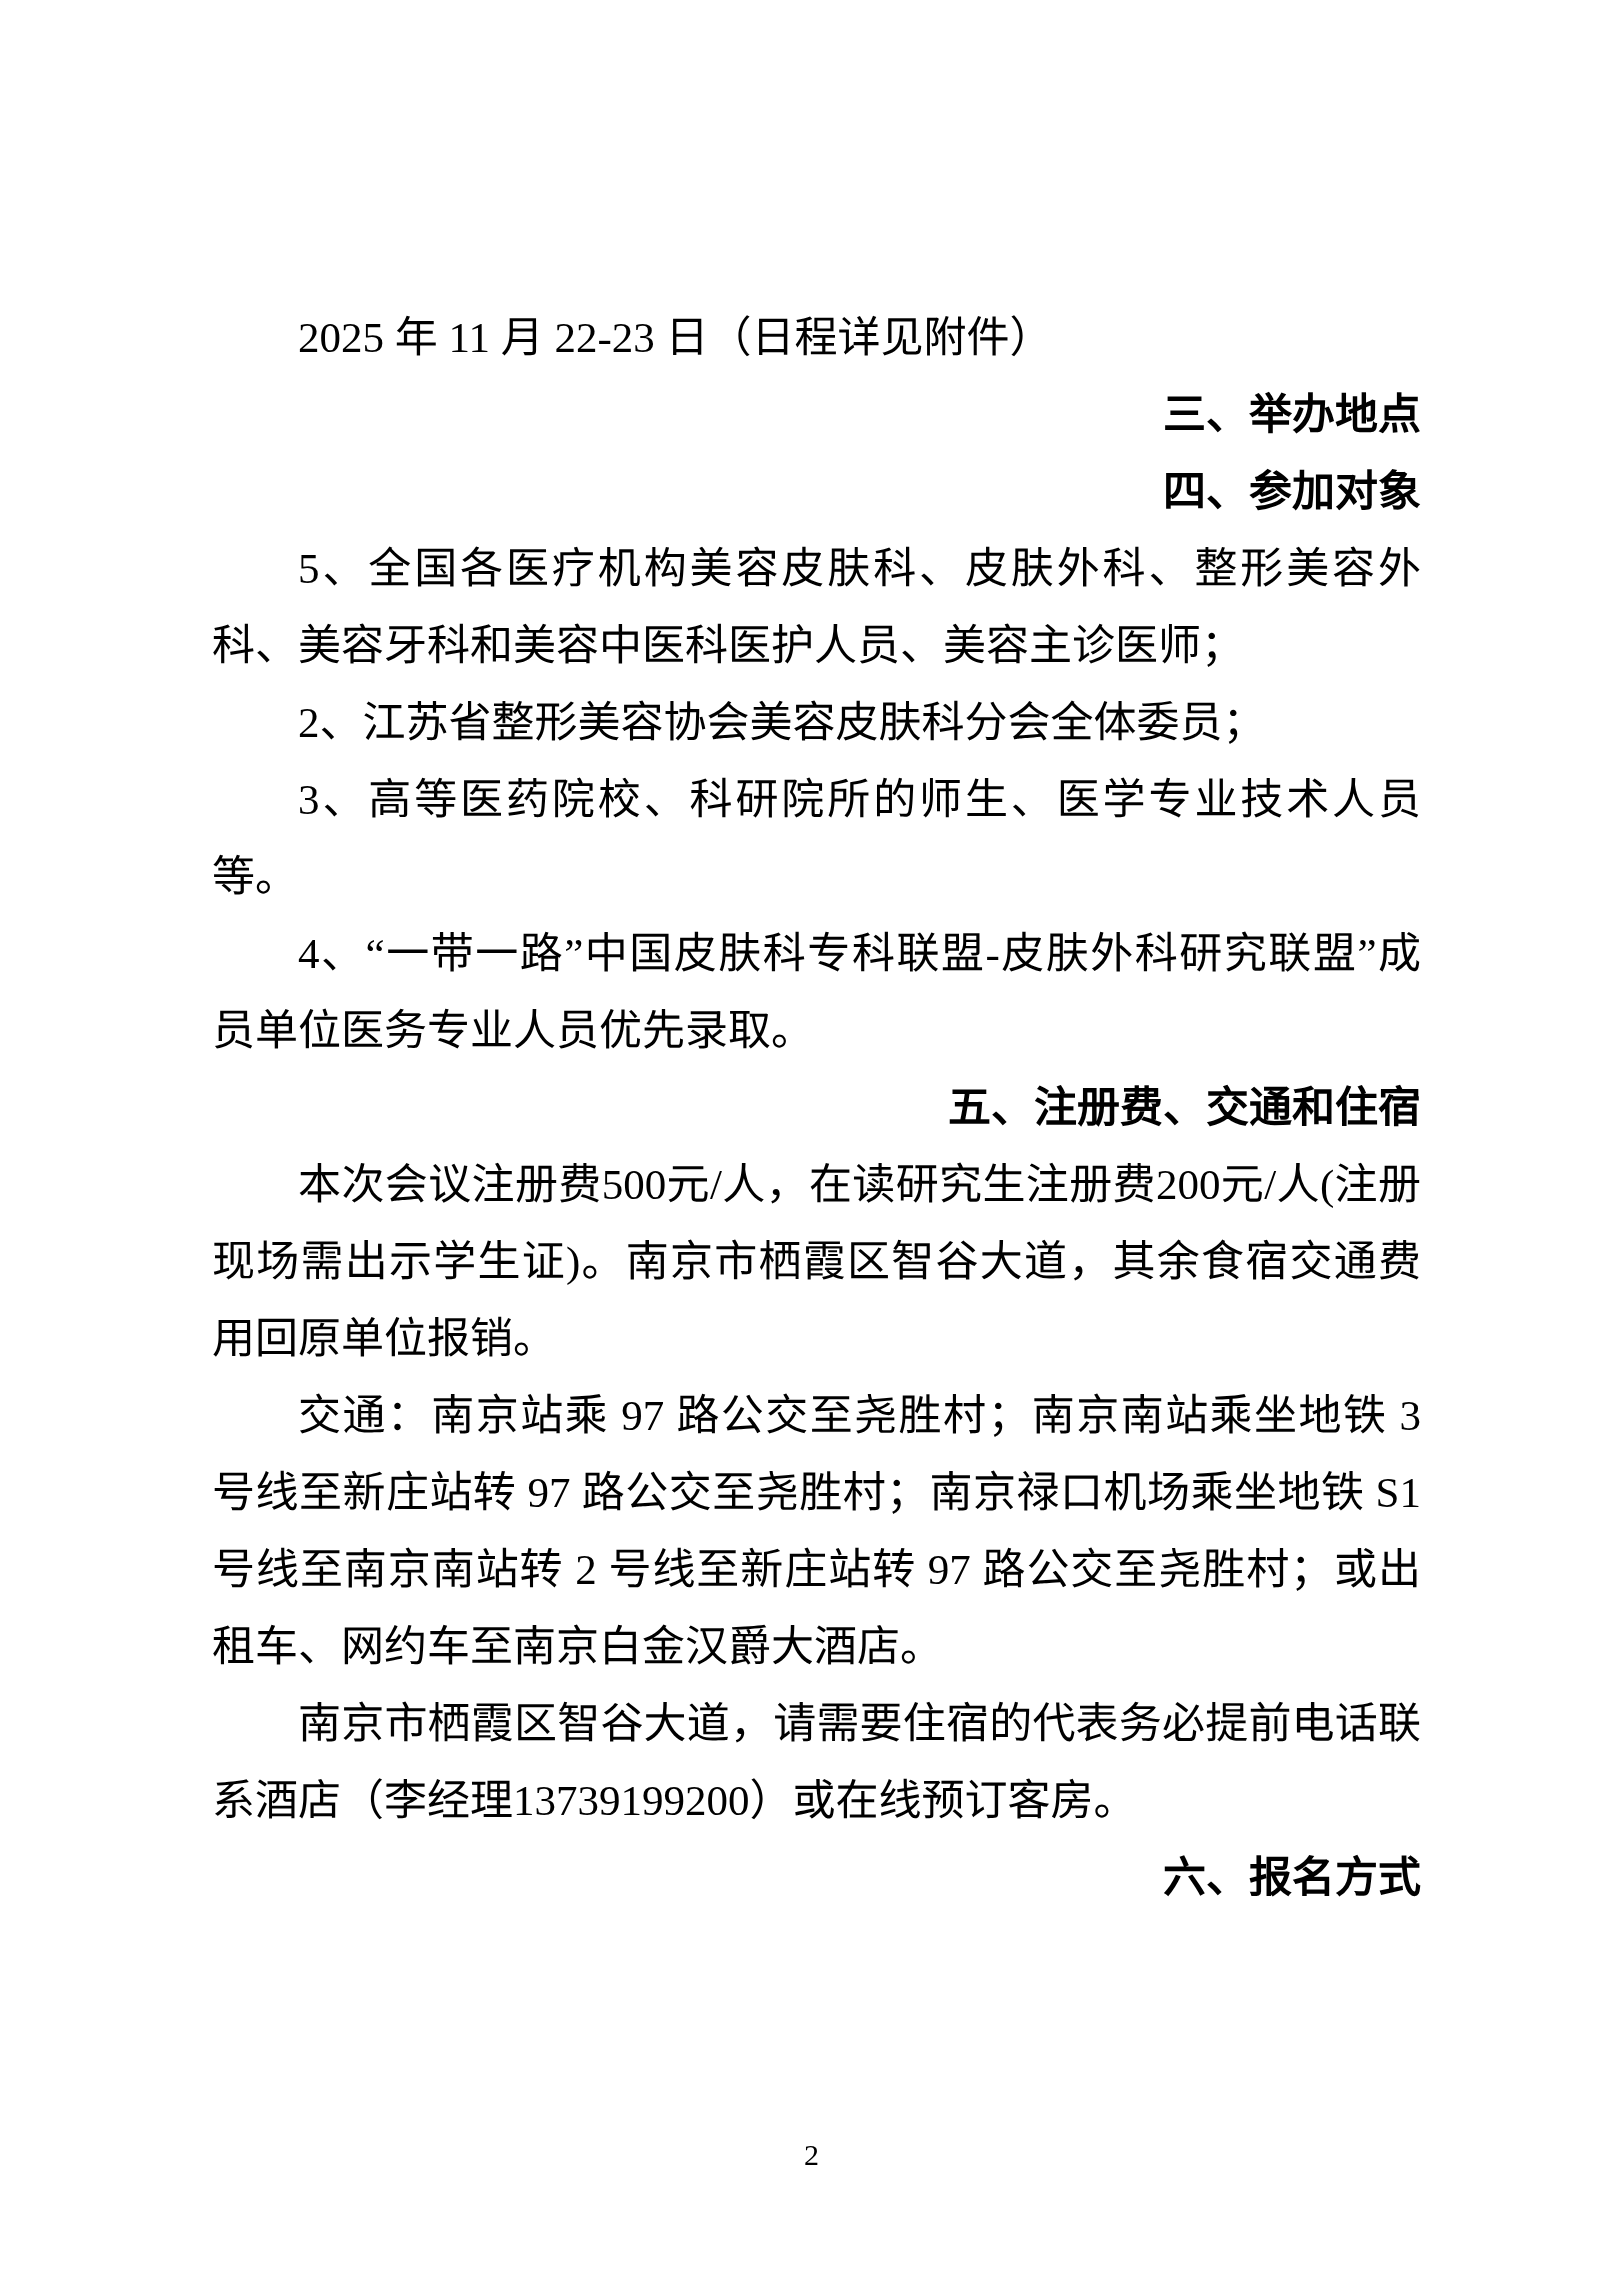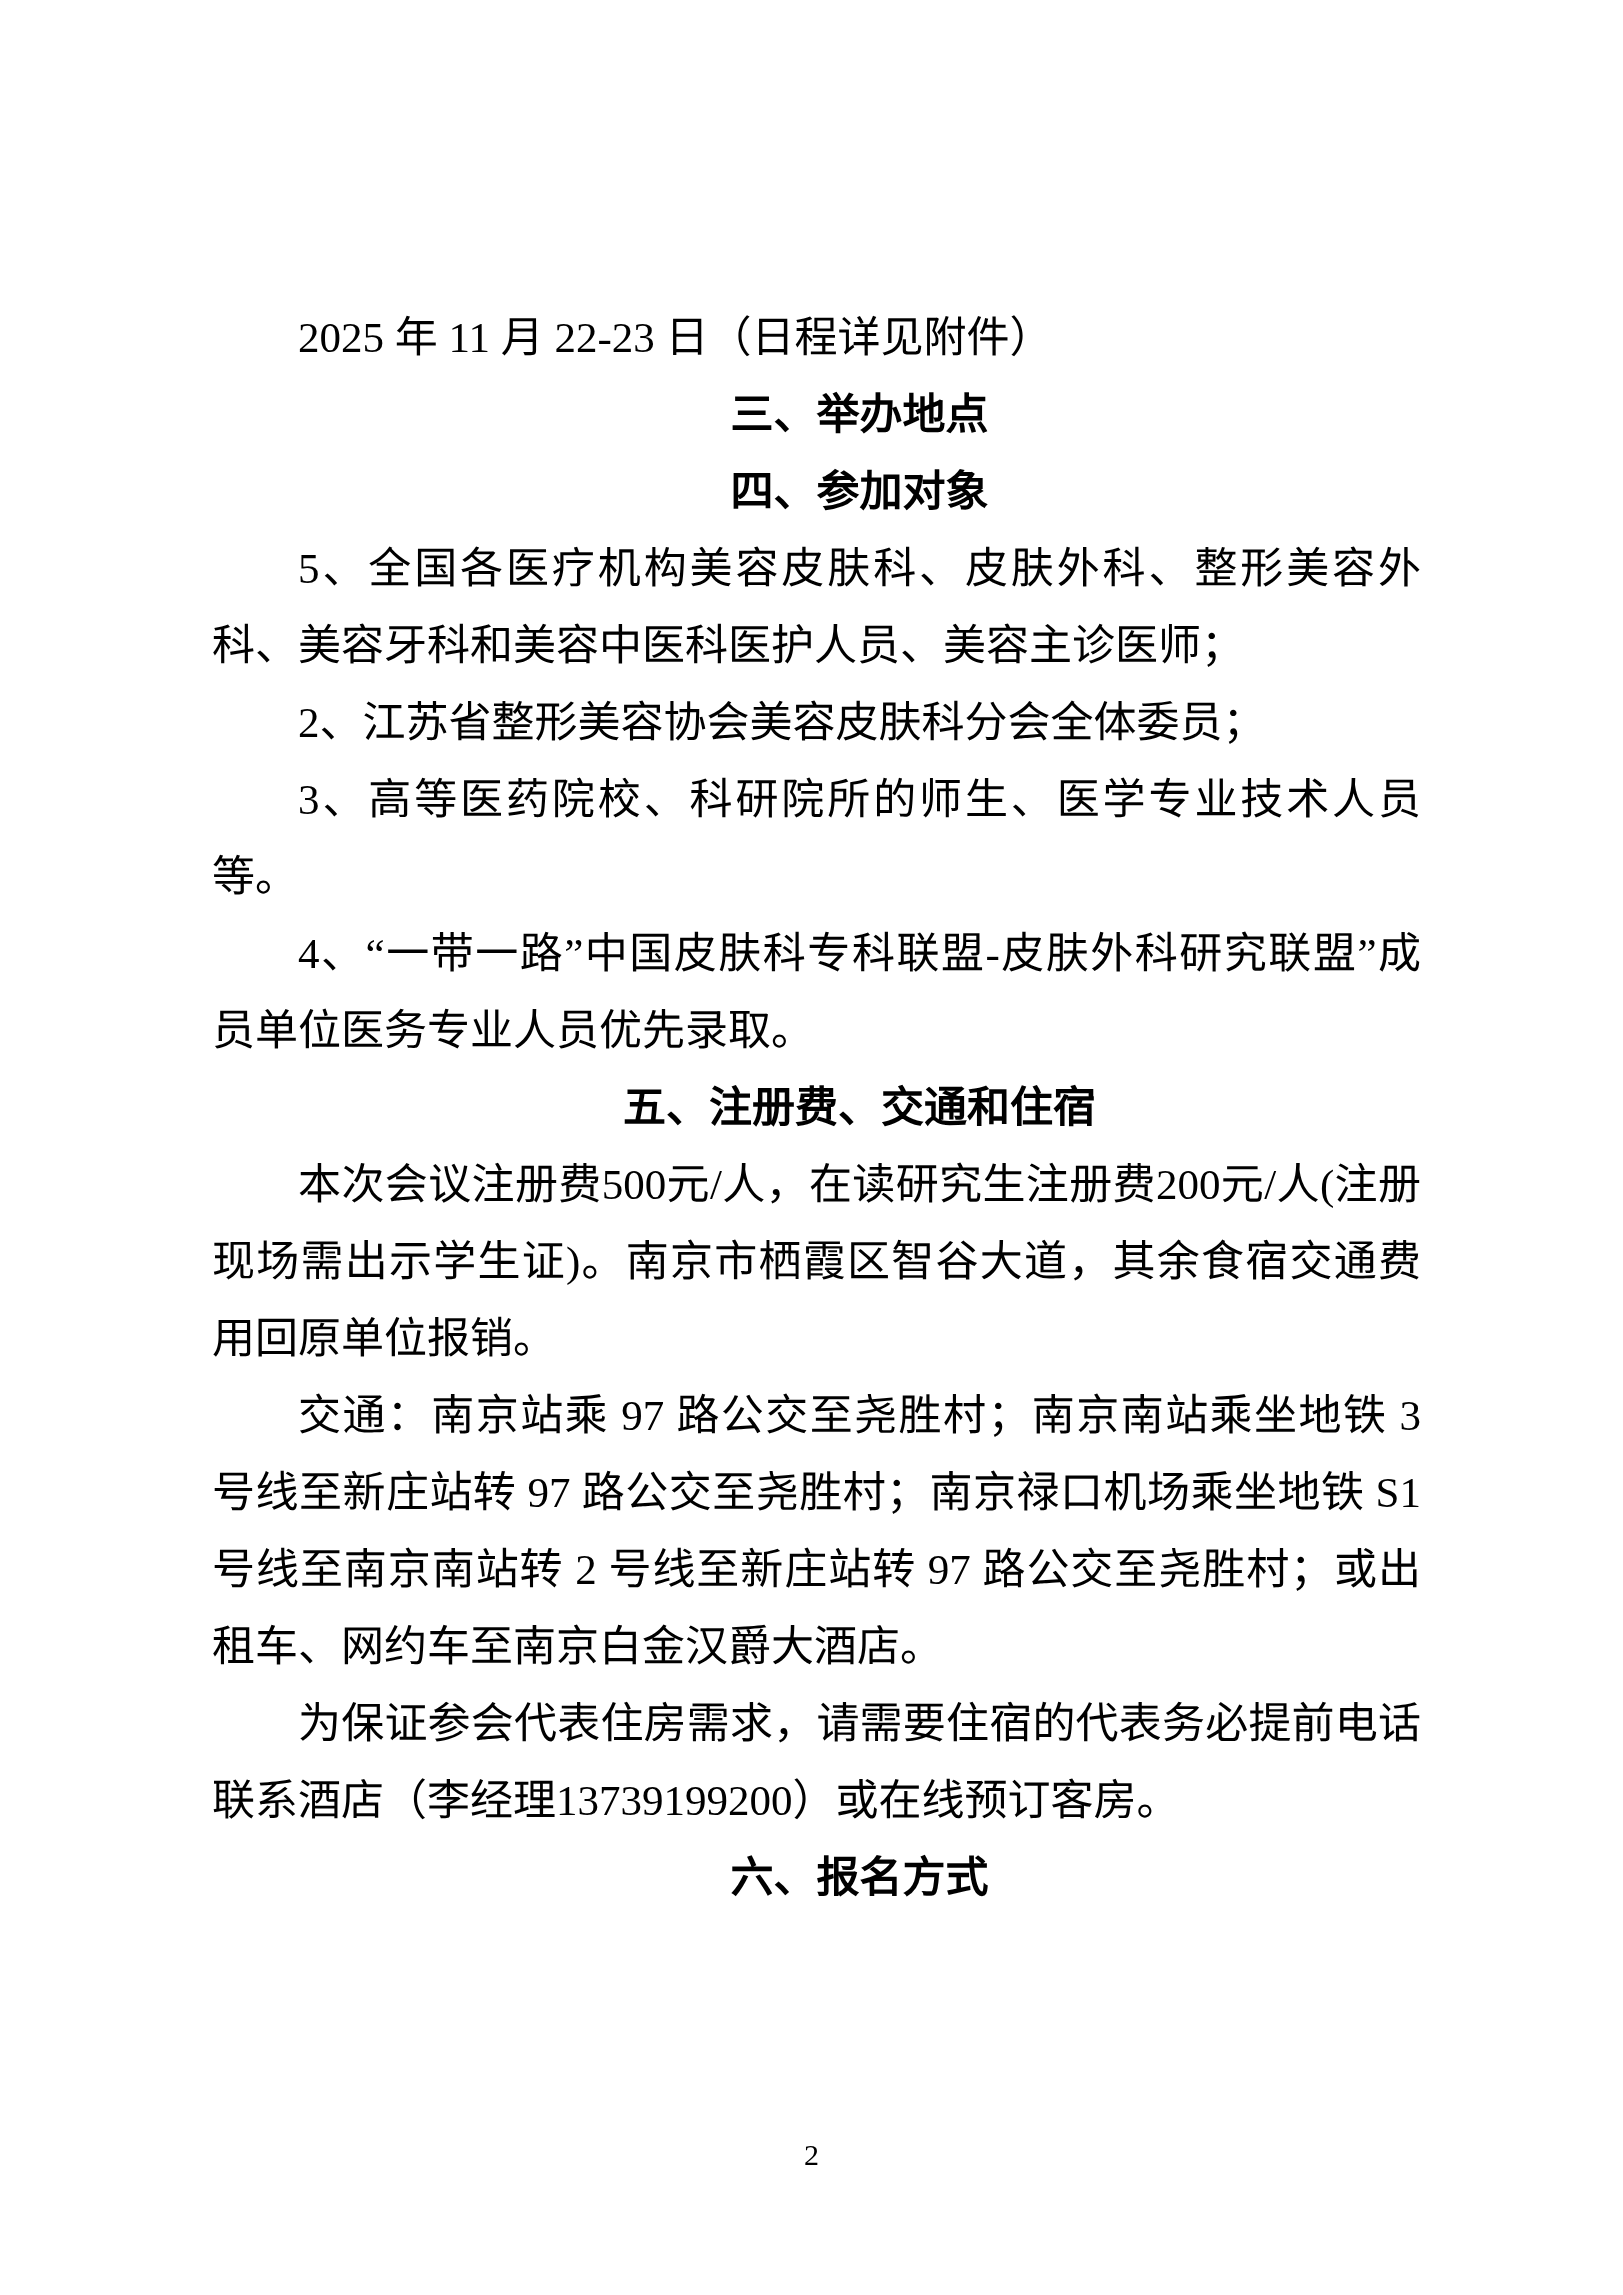--- a/index.html
+++ b/index.html
@@ -32,21 +32,21 @@
     letter-spacing: 0;
   }
   .para {
     font-family: "Liberation Serif", "DejaVu Serif", serif;
     text-align: justify;
     text-justify: inter-ideograph;
   }
   .heading {
     font-family: Liberation Serif, serif;
     font-weight: 700;
-    text-align: center;
+    text-align: right;
   }
   .page-number {
     position: absolute;
     top: 2127px;
     left: 0;
     width: 1623px;
     text-align: center;
     font-size: 30px;
     line-height: 56px;
     font-family: "Liberation Serif", "DejaVu Serif", serif;
@@ -61,18 +61,18 @@
     <p class="para">2025 年 11 月 22-23 日（日程详见附件）</p>
     <p class="heading">三、举办地点</p>
     <p class="heading">四、参加对象</p>
     <p class="para">5、全国各医疗机构美容皮肤科、皮肤外科、整形美容外科、美容牙科和美容中医科医护人员、美容主诊医师；</p>
     <p class="para">2、江苏省整形美容协会美容皮肤科分会全体委员；</p>
     <p class="para">3、高等医药院校、科研院所的师生、医学专业技术人员等。</p>
     <p class="para">4、“一带一路”中国皮肤科专科联盟-皮肤外科研究联盟”成员单位医务专业人员优先录取。</p>
     <p class="heading">五、注册费、交通和住宿</p>
     <p class="para">本次会议注册费500元/人，在读研究生注册费200元/人(注册现场需出示学生证)。南京市栖霞区智谷大道，其余食宿交通费用回原单位报销。</p>
     <p class="para">交通：南京站乘 97 路公交至尧胜村；南京南站乘坐地铁 3 号线至新庄站转 97 路公交至尧胜村；南京禄口机场乘坐地铁 S1 号线至南京南站转 2 号线至新庄站转 97 路公交至尧胜村；或出租车、网约车至南京白金汉爵大酒店。</p>
-    <p class="para">为保证参会代表住房需求，请需要住宿的代表务必提前电话联系酒店（李经理13739199200）或在线预订客房。</p>
+    <p class="para">南京市栖霞区智谷大道，请需要住宿的代表务必提前电话联系酒店（李经理13739199200）或在线预订客房。</p>
     <p class="heading">六、报名方式</p>
   </div>
   <div class="page-number">2</div>
 </div>
 
 
 </body></html>

